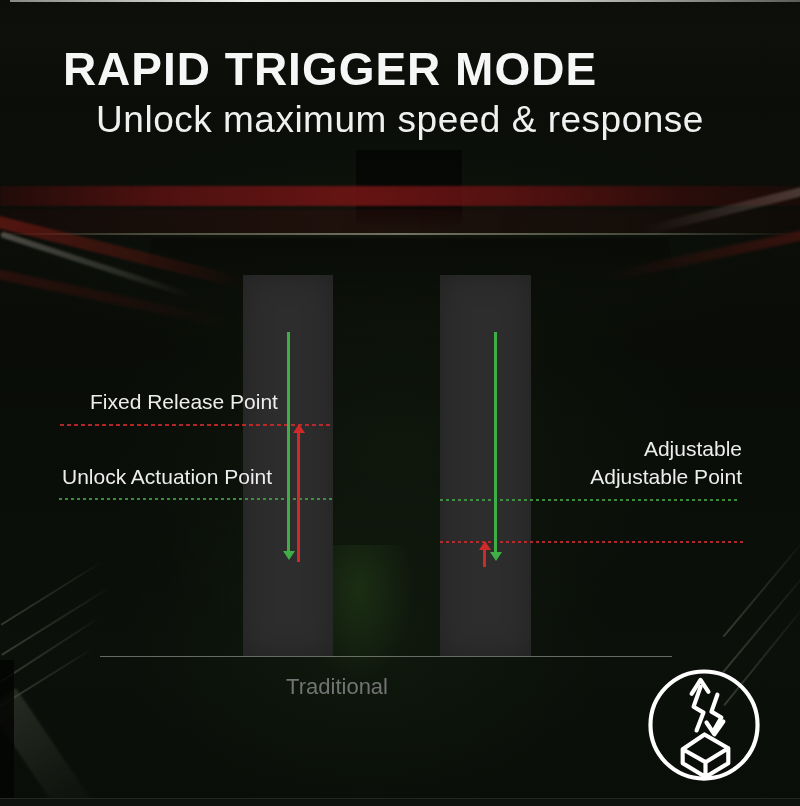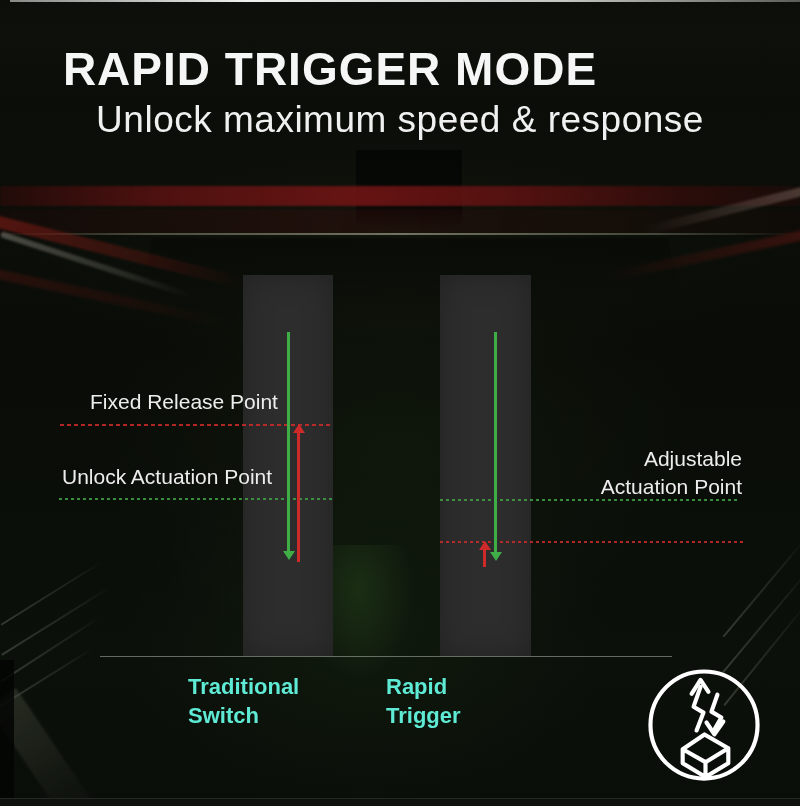--- a/index.html
+++ b/index.html
@@ -84,23 +84,23 @@
   .head-down{border-left:6.5px solid transparent;border-right:6.5px solid transparent;border-top:9px solid var(--accent-green,#3fae47);}
   .head-up{border-left:6.5px solid transparent;border-right:6.5px solid transparent;border-bottom:9px solid var(--accent-red,#cf2a2a);}
   .arr-trad-green{left:282px;top:332px;}
   .arr-trad-red{left:292px;top:424px;}
   .arr-rapid-green{left:489px;top:332px;}
   .arr-rapid-red{left:478px;top:541px;}
   
   .lbl{font-size:21px;color:var(--text,#ededed);line-height:26px;white-space:nowrap;}
   .lbl-release{left:62px;top:389px;margin-left:28px;}
   .lbl-trad-act{left:62px;top:464px;}
-  .lbl-adjustable{right:58px;top:435px;text-align:right;line-height:28px;margin-top:10px;}
+  .lbl-adjustable{right:58px;top:435px;text-align:right;line-height:28px;}
   .lbl-sens{right:60px;top:508px;}
-  .name-lbl{width:200px;text-align:left;font-weight:700;font-size:22px;line-height:29px;color:#5eead4;}
+  .name-lbl{width:200px;text-align:right;font-weight:400;font-size:22px;line-height:29px;color:#737373;}
   .name-trad{left:188px;top:672px;}
   .name-rapid{left:386px;top:672px;}
   .badge-svg{left:646px;top:667px;}
 </style>
 </head>
 <body>
 
 <div class="canvas">
 
   <div class="abs bg-base"></div>
@@ -154,30 +154,25 @@
   </div>
   <div class="abs arrow arr-rapid-red">
     <div class="head head-up"></div>
     <div class="shaft r-shaft" style="height:17px"></div>
   </div>
 
   <div class="abs lbl lbl-release">Fixed Release Point</div>
   <div class="abs lbl lbl-trad-act">Unlock Actuation Point</div>
   <div class="abs lbl lbl-adjustable">
     <div>Adjustable</div>
-    <div>Actuation Point</div>
+    <div>Adjustable Point</div>
   </div>
 
   <div class="abs name-lbl name-trad">
     <div>Traditional</div>
-    <div>Switch</div>
-  </div>
-  <div class="abs name-lbl name-rapid">
-    <div>Rapid</div>
-    <div>Trigger</div>
   </div>
 
   <svg class="abs badge-svg" width="117" height="117" viewBox="0 0 118 118" fill="none" stroke="#ffffff" stroke-width="4.2" stroke-linecap="round" stroke-linejoin="round">
     <circle cx="58.5" cy="58.5" r="54"></circle>
     <polyline points="55,20 48,40 58,46 51,64"></polyline>
     <polyline points="46,27 55,13 63,25"></polyline>
     <polyline points="72,28 66,45 76,51 69,63"></polyline>
     <polyline points="61,56 69,68 78,55"></polyline>
     <path d="M37,83 L59,68 L83,82 L83,97 L60,111 L37,97 Z M37,83 L60,96 L83,82 M60,96 L60,111"></path>
   </svg>

